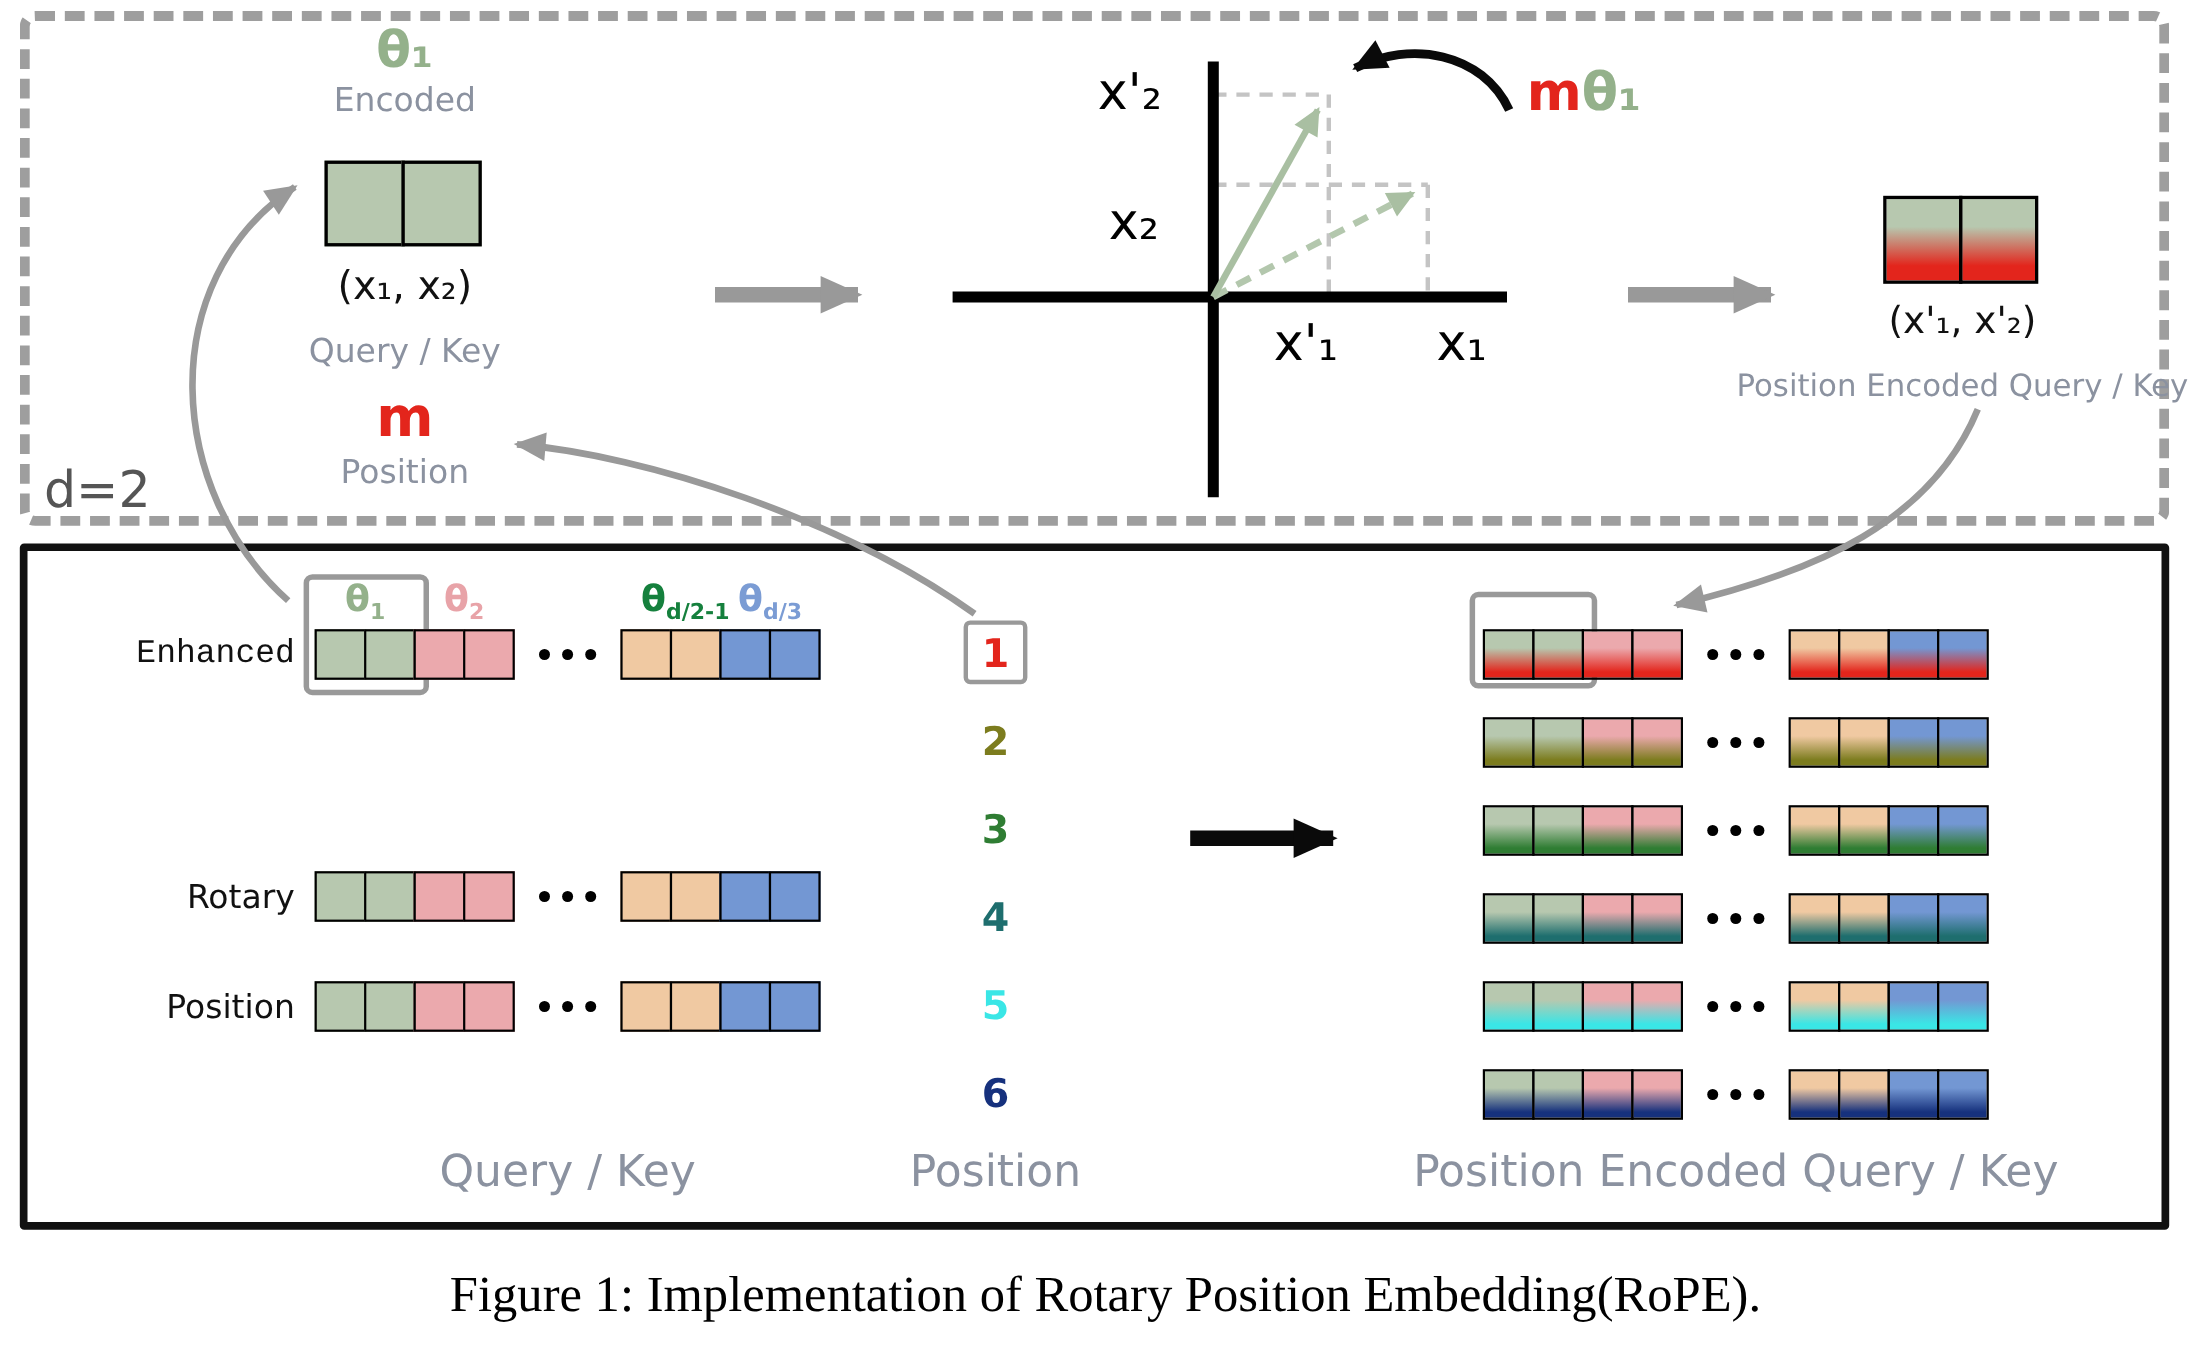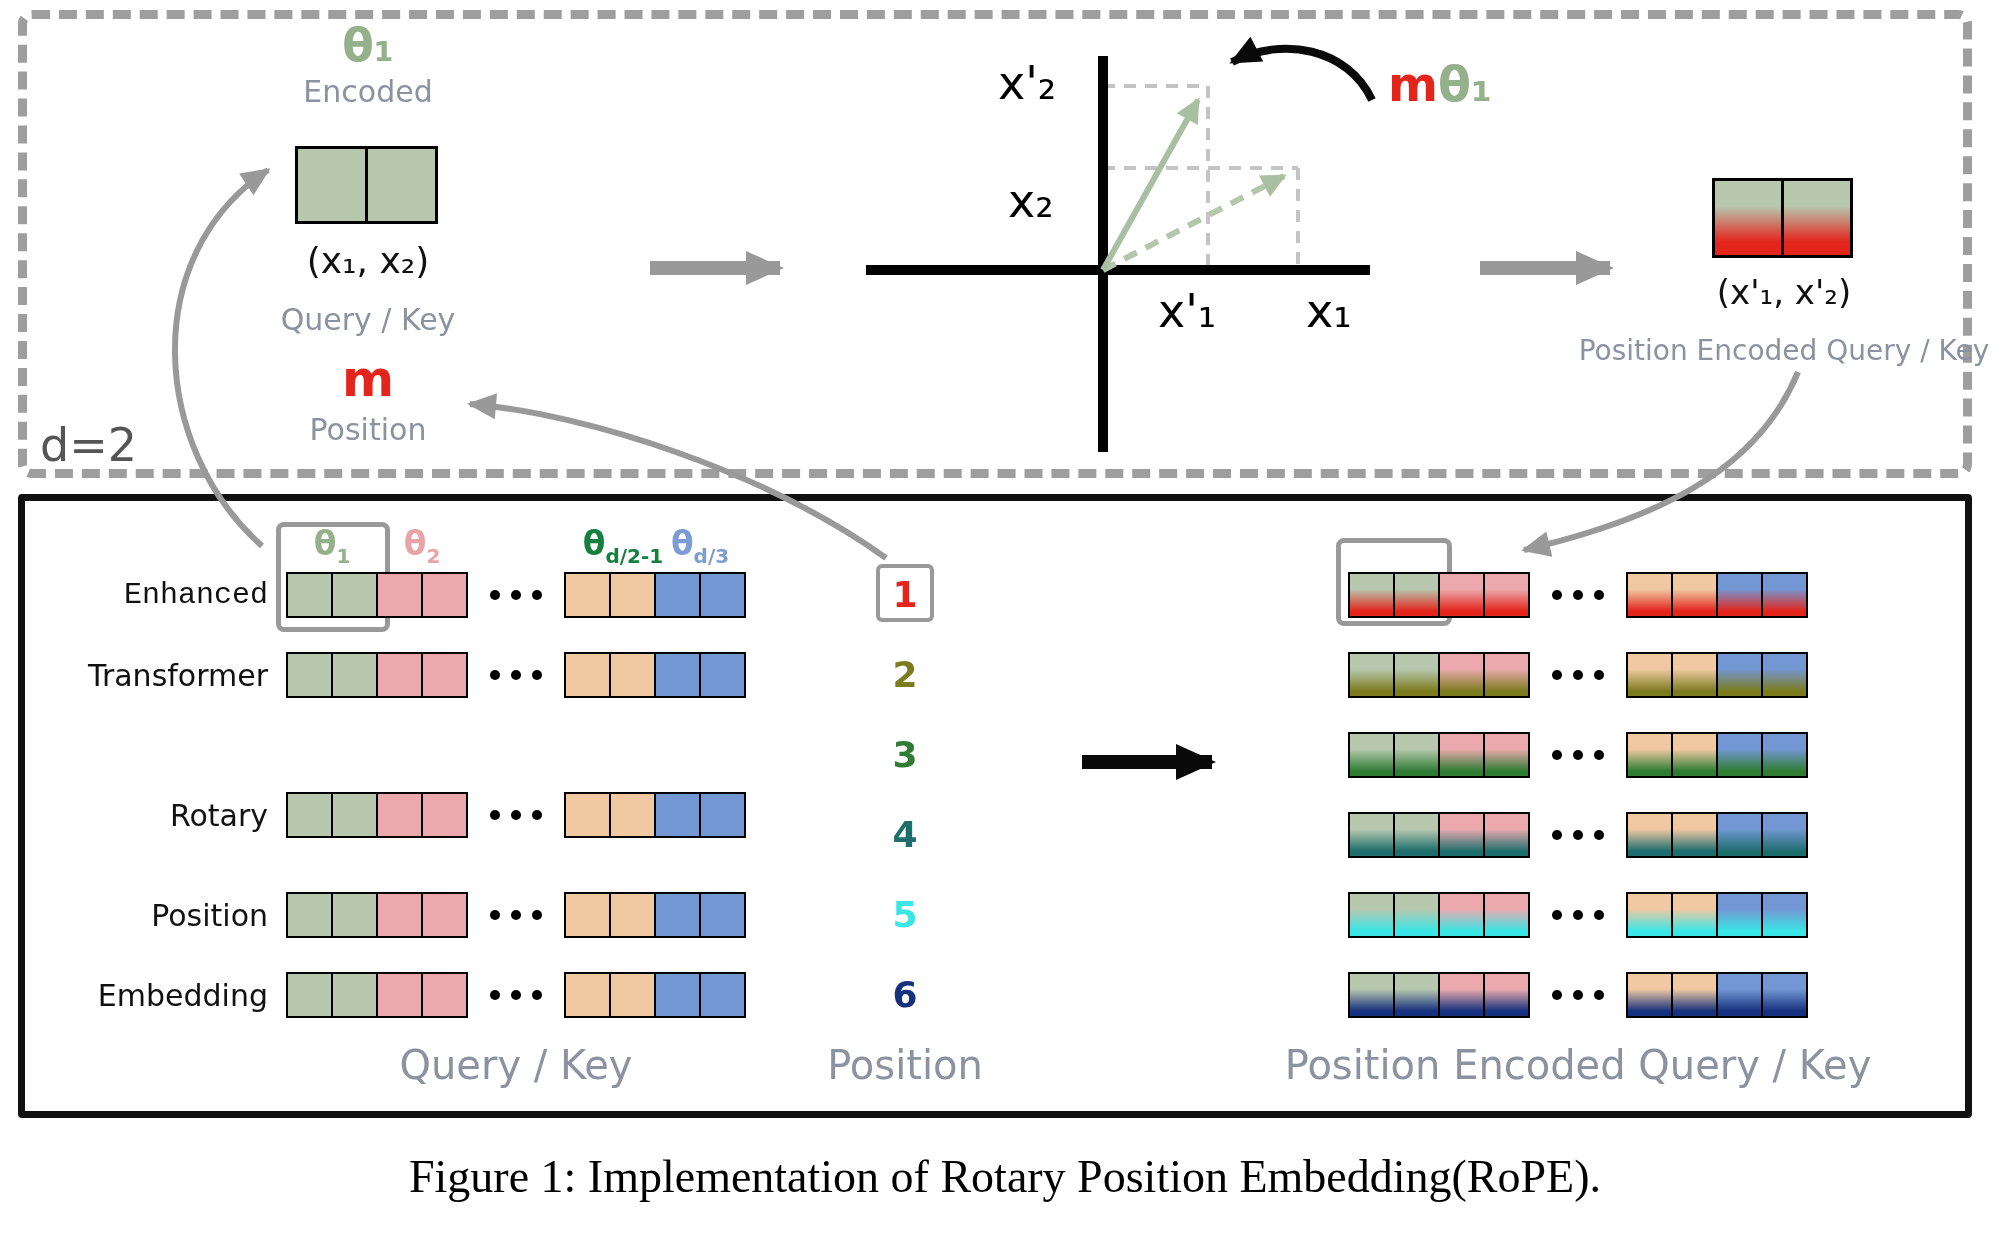--- a/index.html
+++ b/index.html
@@ -194,40 +194,20 @@
         <span class="dot"></span>
         <span class="dot"></span>
       </div>
       <div class="block">
         <div class="cell" style="background: linear-gradient(rgb(240, 201, 162) 0%, rgb(240, 201, 162) 36%, rgb(227, 37, 28) 88%);"></div>
         <div class="cell" style="background: linear-gradient(rgb(240, 201, 162) 0%, rgb(240, 201, 162) 36%, rgb(227, 37, 28) 88%);"></div>
         <div class="cell" style="background: linear-gradient(rgb(115, 151, 211) 0%, rgb(115, 151, 211) 36%, rgb(227, 37, 28) 88%);"></div>
         <div class="cell" style="background: linear-gradient(rgb(115, 151, 211) 0%, rgb(115, 151, 211) 36%, rgb(227, 37, 28) 88%);"></div>
       </div>
     </div>
-    <div class="word-row" style="top: 652px;">
-      <div class="word-label">Transformer</div>
-      <div class="block">
-        <div class="cell" style="background: rgb(183, 200, 175);"></div>
-        <div class="cell" style="background: rgb(183, 200, 175);"></div>
-        <div class="cell" style="background: rgb(235, 169, 173);"></div>
-        <div class="cell" style="background: rgb(235, 169, 173);"></div>
-      </div>
-      <div class="dots">
-        <span class="dot"></span>
-        <span class="dot"></span>
-        <span class="dot"></span>
-      </div>
-      <div class="block">
-        <div class="cell" style="background: rgb(240, 201, 162);"></div>
-        <div class="cell" style="background: rgb(240, 201, 162);"></div>
-        <div class="cell" style="background: rgb(115, 151, 211);"></div>
-        <div class="cell" style="background: rgb(115, 151, 211);"></div>
-      </div>
-    </div>
     <div class="pos-num" style="top: 652px; color: rgb(124, 124, 30);">2</div>
     <div class="word-row right" style="top: 652px;">
       <div class="block">
         <div class="cell" style="background: linear-gradient(rgb(183, 200, 175) 0%, rgb(183, 200, 175) 36%, rgb(124, 124, 30) 88%);"></div>
         <div class="cell" style="background: linear-gradient(rgb(183, 200, 175) 0%, rgb(183, 200, 175) 36%, rgb(124, 124, 30) 88%);"></div>
         <div class="cell" style="background: linear-gradient(rgb(235, 169, 173) 0%, rgb(235, 169, 173) 36%, rgb(124, 124, 30) 88%);"></div>
         <div class="cell" style="background: linear-gradient(rgb(235, 169, 173) 0%, rgb(235, 169, 173) 36%, rgb(124, 124, 30) 88%);"></div>
       </div>
       <div class="dots">
         <span class="dot"></span>
@@ -334,40 +314,20 @@
         <span class="dot"></span>
         <span class="dot"></span>
       </div>
       <div class="block">
         <div class="cell" style="background: linear-gradient(rgb(240, 201, 162) 0%, rgb(240, 201, 162) 36%, rgb(58, 230, 230) 88%);"></div>
         <div class="cell" style="background: linear-gradient(rgb(240, 201, 162) 0%, rgb(240, 201, 162) 36%, rgb(58, 230, 230) 88%);"></div>
         <div class="cell" style="background: linear-gradient(rgb(115, 151, 211) 0%, rgb(115, 151, 211) 36%, rgb(58, 230, 230) 88%);"></div>
         <div class="cell" style="background: linear-gradient(rgb(115, 151, 211) 0%, rgb(115, 151, 211) 36%, rgb(58, 230, 230) 88%);"></div>
       </div>
     </div>
-    <div class="word-row" style="top: 972px;">
-      <div class="word-label">Embedding</div>
-      <div class="block">
-        <div class="cell" style="background: rgb(183, 200, 175);"></div>
-        <div class="cell" style="background: rgb(183, 200, 175);"></div>
-        <div class="cell" style="background: rgb(235, 169, 173);"></div>
-        <div class="cell" style="background: rgb(235, 169, 173);"></div>
-      </div>
-      <div class="dots">
-        <span class="dot"></span>
-        <span class="dot"></span>
-        <span class="dot"></span>
-      </div>
-      <div class="block">
-        <div class="cell" style="background: rgb(240, 201, 162);"></div>
-        <div class="cell" style="background: rgb(240, 201, 162);"></div>
-        <div class="cell" style="background: rgb(115, 151, 211);"></div>
-        <div class="cell" style="background: rgb(115, 151, 211);"></div>
-      </div>
-    </div>
     <div class="pos-num" style="top: 972px; color: rgb(22, 49, 125);">6</div>
     <div class="word-row right" style="top: 972px;">
       <div class="block">
         <div class="cell" style="background: linear-gradient(rgb(183, 200, 175) 0%, rgb(183, 200, 175) 36%, rgb(22, 49, 125) 88%);"></div>
         <div class="cell" style="background: linear-gradient(rgb(183, 200, 175) 0%, rgb(183, 200, 175) 36%, rgb(22, 49, 125) 88%);"></div>
         <div class="cell" style="background: linear-gradient(rgb(235, 169, 173) 0%, rgb(235, 169, 173) 36%, rgb(22, 49, 125) 88%);"></div>
         <div class="cell" style="background: linear-gradient(rgb(235, 169, 173) 0%, rgb(235, 169, 173) 36%, rgb(22, 49, 125) 88%);"></div>
       </div>
       <div class="dots">
         <span class="dot"></span>

